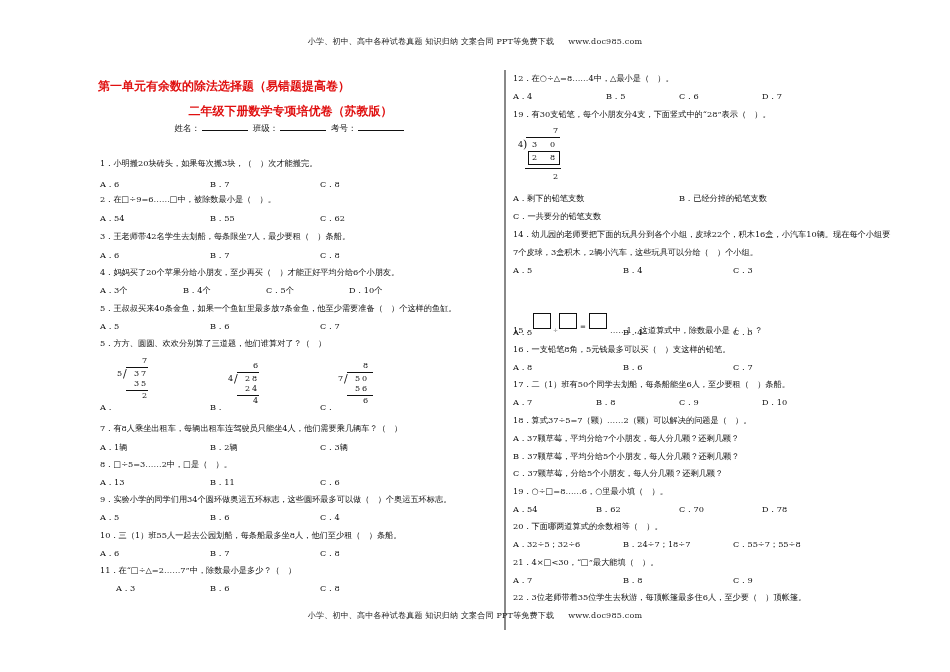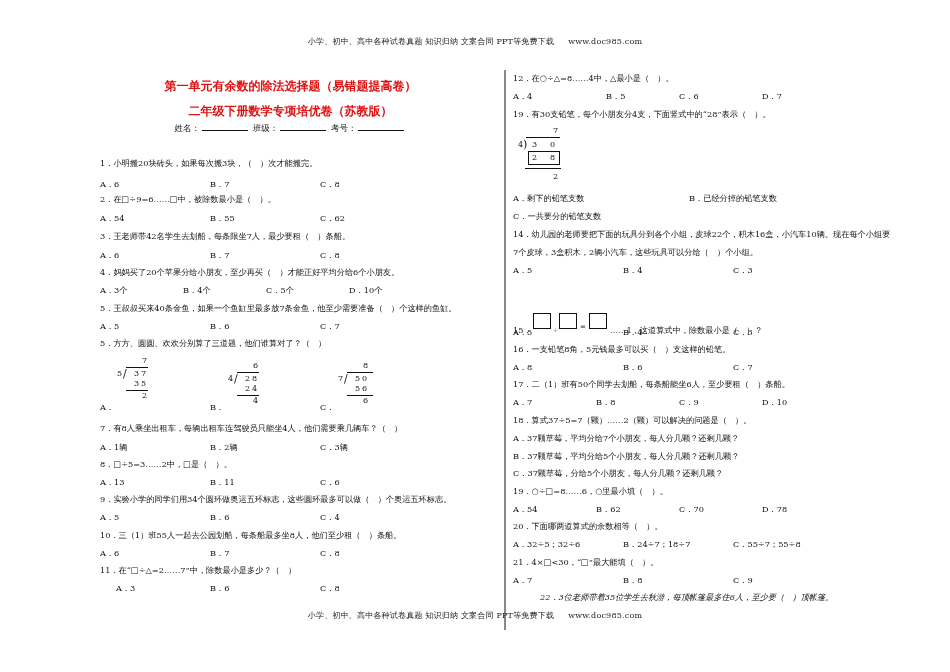--- a/index.html
+++ b/index.html
@@ -1,21 +1,21 @@
 <!DOCTYPE html>
 <html><head>
 <meta charset="utf-8">
 <style>
   * { box-sizing: border-box; margin: 0; padding: 0; }
   html, body { width: 950px; height: 672px; background: #ffffff; overflow: hidden; }
   body { position: relative; font-family: "DejaVu Serif", "Liberation Serif", serif; color: #111; }
   .hdr { position: absolute; left: 0; width: 950px; text-align: center; font-size: 8px; color: #222; letter-spacing: 0.2px; }
   .hdr .site { margin-left: 14px; }
   .divider { position: absolute; left: 504px; top: 70px; width: 1.5px; height: 560px; background: #888; }
-  .title1 { position: absolute; left: 98px; top: 78px; width: 385px; text-align: center; font-family: "DejaVu Sans", sans-serif; font-weight: bold; font-size: 12px; color: #e01010; }
+  .title1 { position: absolute; left: 98px; top: 78px; width: 385px; font-family: "DejaVu Sans", sans-serif; font-weight: bold; font-size: 12px; color: #e01010; }
   .title2 { position: absolute; left: 98px; top: 103px; width: 385px; text-align: center; font-family: "DejaVu Sans", sans-serif; font-weight: bold; font-size: 12px; color: #e01010; }
   .info { position: absolute; left: 98px; top: 123px; width: 385px; text-align: center; font-family: "DejaVu Sans", sans-serif; font-size: 8.5px; }
   .info .blank { display: inline-block; width: 46px; border-bottom: 1px solid #111; margin: 0 2px; height: 8px; }
   .q { position: absolute; font-size: 8.2px; white-space: nowrap; }
   .opts { position: absolute; font-size: 8.2px; white-space: nowrap; }
   .opts span { position: absolute; top: 0; }
   
   .ld { position: absolute; font-size: 8px; }
   .ld .line { position: absolute; height: 1px; background: #111; }
   .ld .t { position: absolute; }
@@ -169,21 +169,21 @@
     <span class="t" style="left:34px;top:14px">0</span>
     <div class="box" style="left:12px;top:25px;width:32px;height:14px;"></div>
     <span class="t" style="left:16px;top:27px">2</span>
     <span class="t" style="left:34px;top:27px">8</span>
     <div class="line" style="left:9px;top:42px;width:36px;"></div>
     <span class="t" style="left:37px;top:46px">2</span>
   </div>
 
   <div class="opts" style="left:513px;top:193px;">
     <span style="left:0">A．剩下的铅笔支数</span>
-    <span style="left:176px">B．已经分掉的铅笔支数</span>
+    <span style="left:166px">B．已经分掉的铅笔支数</span>
   </div>
   <div class="opts" style="left:513px;top:211px;">
     <span style="left:0">C．一共要分的铅笔支数</span>
   </div>
 
   <div class="q" style="left:513px;top:229px;">14．幼儿园的老师要把下面的玩具分到各个小组，皮球22个，积木16盒，小汽车10辆。现在每个小组要</div>
   <div class="q" style="left:513px;top:247px;">7个皮球，3盒积木，2辆小汽车，这些玩具可以分给（　）个小组。</div>
   <div class="opts" style="left:513px;top:265px;">
     <span style="left:0">A．5</span>
     <span style="left:110px">B．4</span>
@@ -242,18 +242,18 @@
     <span style="left:220px">C．55÷7；55÷8</span>
   </div>
 
   <div class="q" style="left:513px;top:557px;">21．4×□&lt;30，“□”最大能填（　）。</div>
   <div class="opts" style="left:513px;top:575px;">
     <span style="left:0">A．7</span>
     <span style="left:110px">B．8</span>
     <span style="left:220px">C．9</span>
   </div>
 
-  <div class="q" style="left:540px;top:592px;font-style:italic;">22．3位老师带着35位学生去秋游，每顶帐篷最多住6人，至少要（　）顶帐篷。</div>
+  <div class="q" style="left:513px;top:592px;">22．3位老师带着35位学生去秋游，每顶帐篷最多住6人，至少要（　）顶帐篷。</div>
 </div>
 
 <div class="hdr" style="top:610px;">
   <span>小学、初中、高中各种试卷真题 知识归纳 文案合同 PPT等免费下载</span><span class="site">www.doc985.com</span>
 </div>
 
 </body></html>

